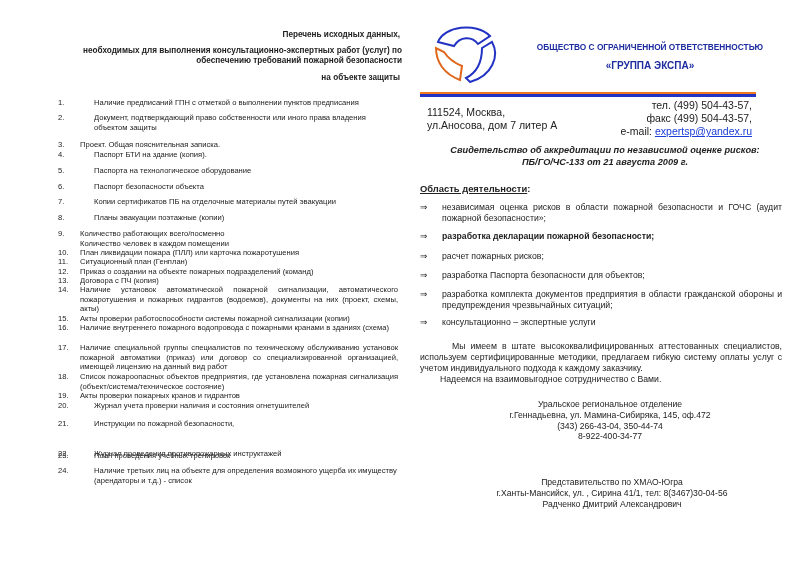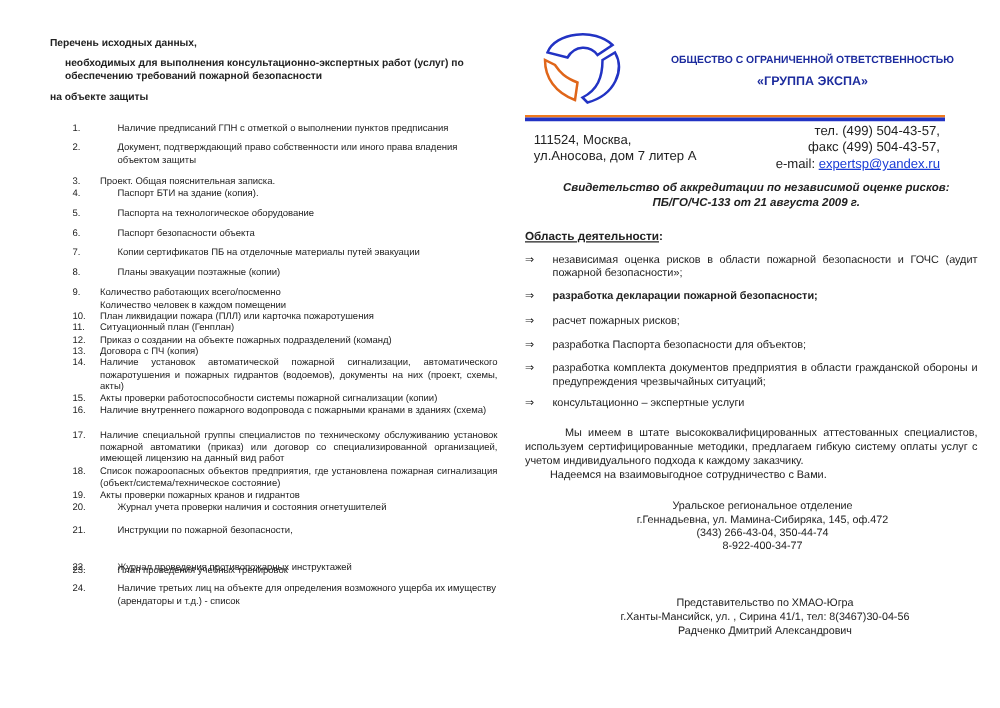--- a/index.html
+++ b/index.html
@@ -1,21 +1,21 @@
 <!DOCTYPE html>
 <html><head>
 <meta charset="utf-8">
 <style>
   html, body { margin: 0; padding: 0; background: #ffffff; }
   body { width: 800px; height: 566px; position: relative; overflow: hidden;
          font-family: "Liberation Sans", sans-serif; color: #1a1a1a; }
   .abs { position: absolute; }
 
   
-  .lhead { left: 40px; width: 360px; text-align: left; font-size: 8.2px; font-weight: bold; line-height: 10px; color: #222; }
+  .lhead { left: 40px; width: 360px; text-align: right; font-size: 8.2px; font-weight: bold; line-height: 10px; color: #222; }
   .lhead p { margin: 0; }
   .item { position: absolute; left: 58px; width: 340px; font-size: 7.6px; line-height: 9.6px; color: #222; }
   .item .num { position: absolute; left: 0; top: 0; width: 22px; }
   .item .txt { display: block; }
   .item.ind .txt { margin-left: 36px; }
   .item.sm .txt { margin-left: 22px; }
   .item.just .txt { text-align: justify; text-align-last: left; }
 
   
   .logo { left: 426px; top: 22px; width: 78px; height: 64px; }

